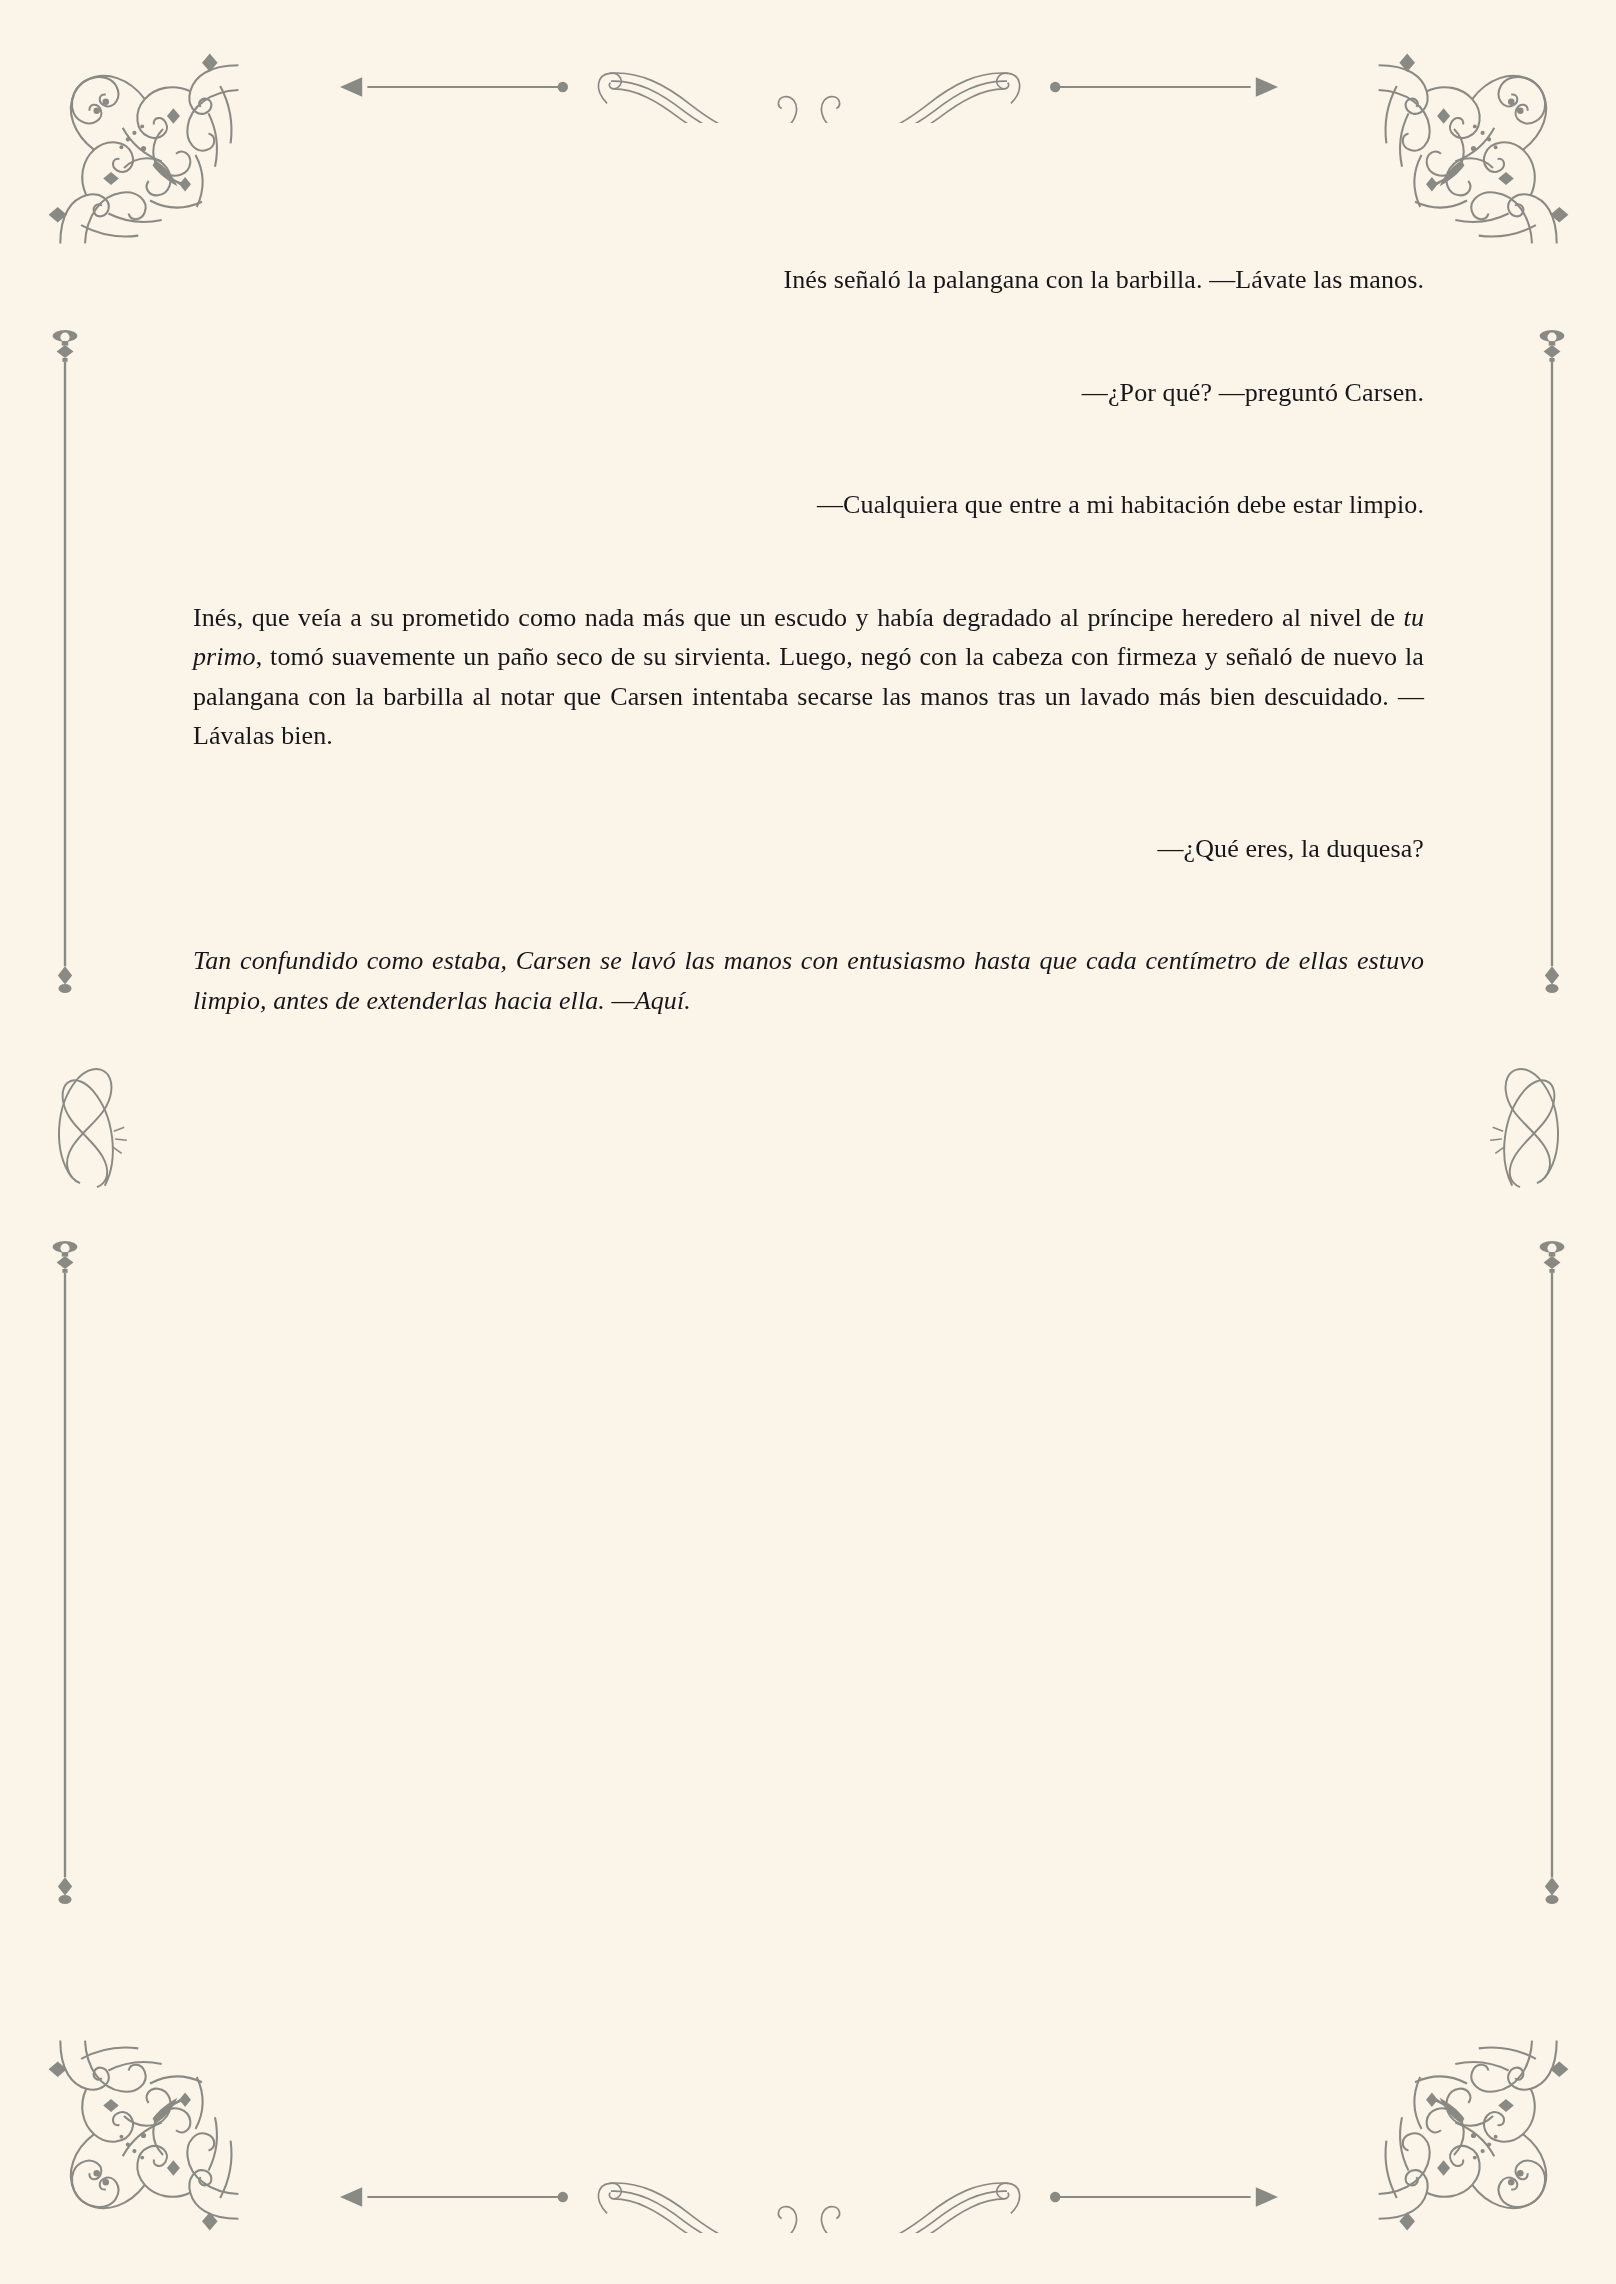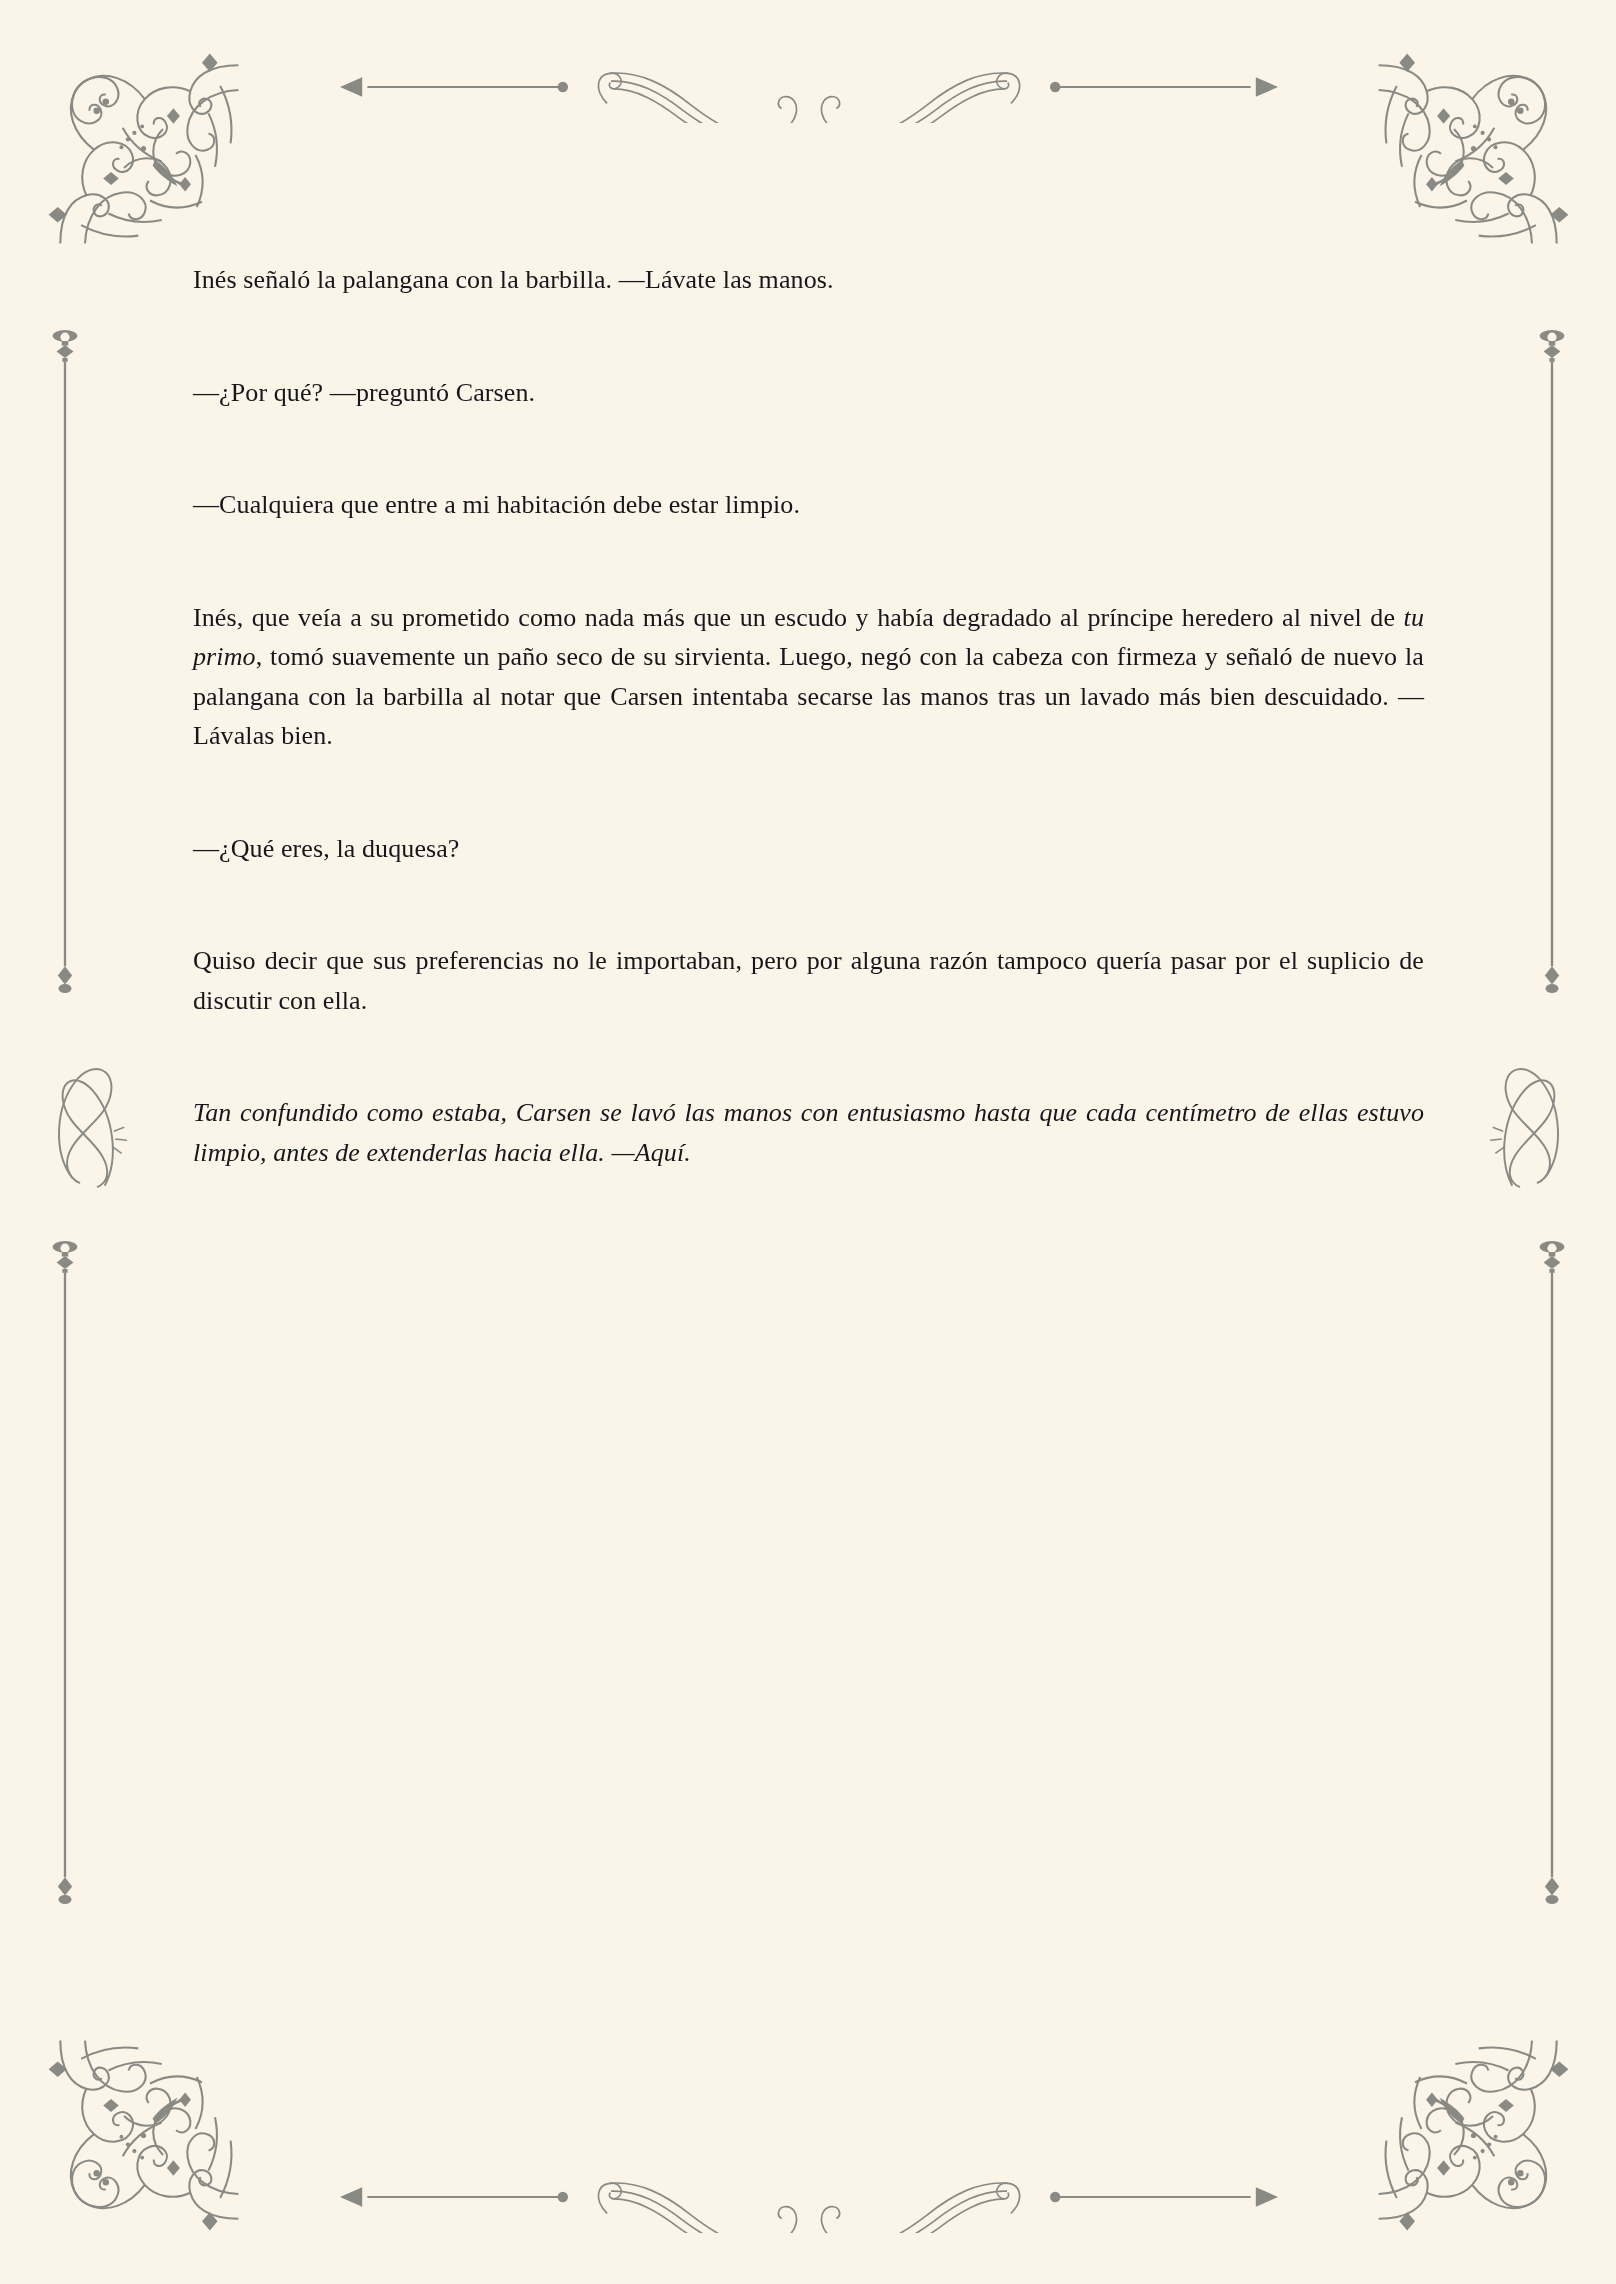--- a/index.html
+++ b/index.html
@@ -55,21 +55,21 @@
   .para {
     font-size: 26px;
     line-height: 1.52;
     color: #17161a;
     text-align: justify;
     text-justify: inter-word;
     margin: 0 0 73px 0;
     letter-spacing: 0.1px;
   }
   .para:last-child { margin-bottom: 0; font-style: italic; }
-  .para.short { text-align: left; }
+  .para.short { text-align: right; }
   .para em { font-style: italic; }
 </style>
 </head>
 <body>
 
 <div class="page">
 
   <div class="deco corner-tl">
     <svg width="195" height="195" viewBox="0 0 300 300" fill="none" stroke="#8a8a85" stroke-width="3.2">
       <path d="M296 22 C250 22 228 40 222 62 C216 84 230 100 244 96 C256 92 258 78 248 74 C240 71 232 79 238 86"></path>
@@ -344,18 +344,17 @@
       </g>
     </svg>
   </div>
 
   <div class="content">
     <p class="para short">Inés señaló la palangana con la barbilla. —Lávate las manos.</p>
     <p class="para short">—¿Por qué? —preguntó Carsen.</p>
     <p class="para short">—Cualquiera que entre a mi habitación debe estar limpio.</p>
     <p class="para">Inés, que veía a su prometido como nada más que un escudo y había degradado al príncipe heredero al nivel de <em>tu primo</em>, tomó suavemente un paño seco de su sirvienta. Luego, negó con la cabeza con firmeza y señaló de nuevo la palangana con la barbilla al notar que Carsen intentaba secarse las manos tras un lavado más bien descuidado. —Lávalas bien.</p>
     <p class="para short">—¿Qué eres, la duquesa?</p>
-    <p class="para">Quiso decir que sus preferencias no le importaban, pero por alguna razón tampoco quería pasar por el suplicio de discutir con ella.</p>
     <p class="para">Tan confundido como estaba, Carsen se lavó las manos con entusiasmo hasta que cada centímetro de ellas estuvo limpio, antes de extenderlas hacia ella. —Aquí.</p>
   </div>
 
 </div>
 
 
 </body></html>

